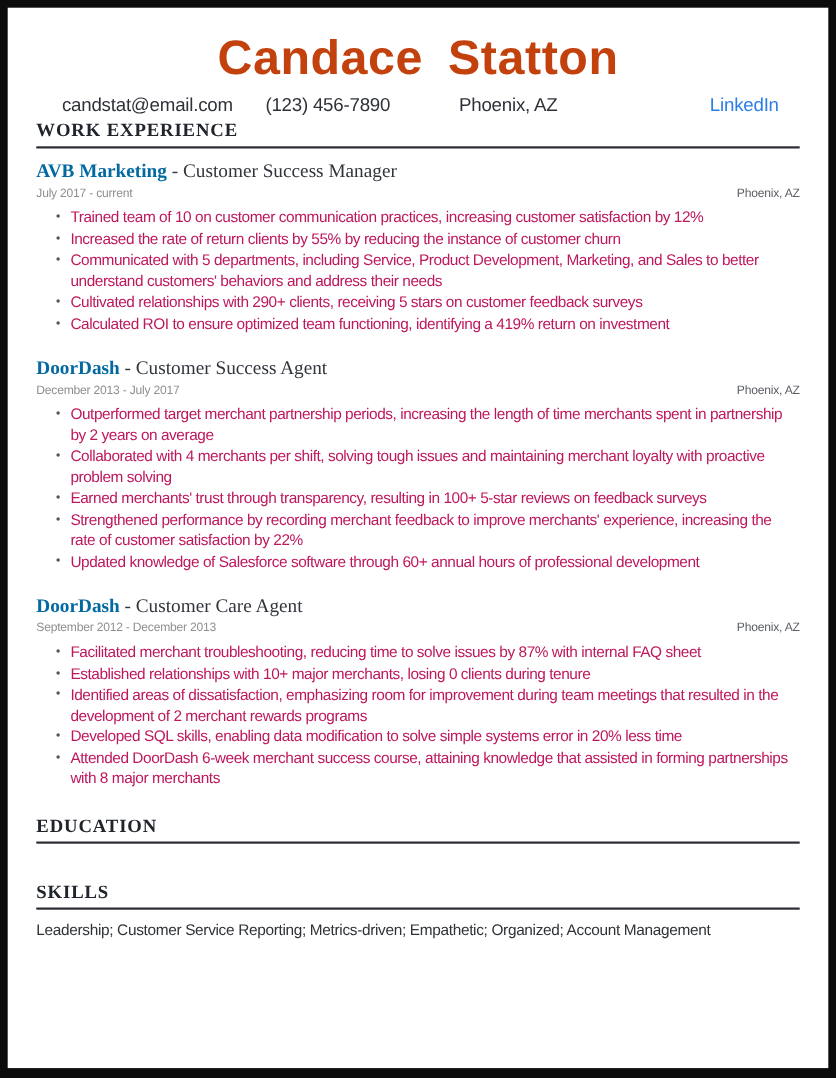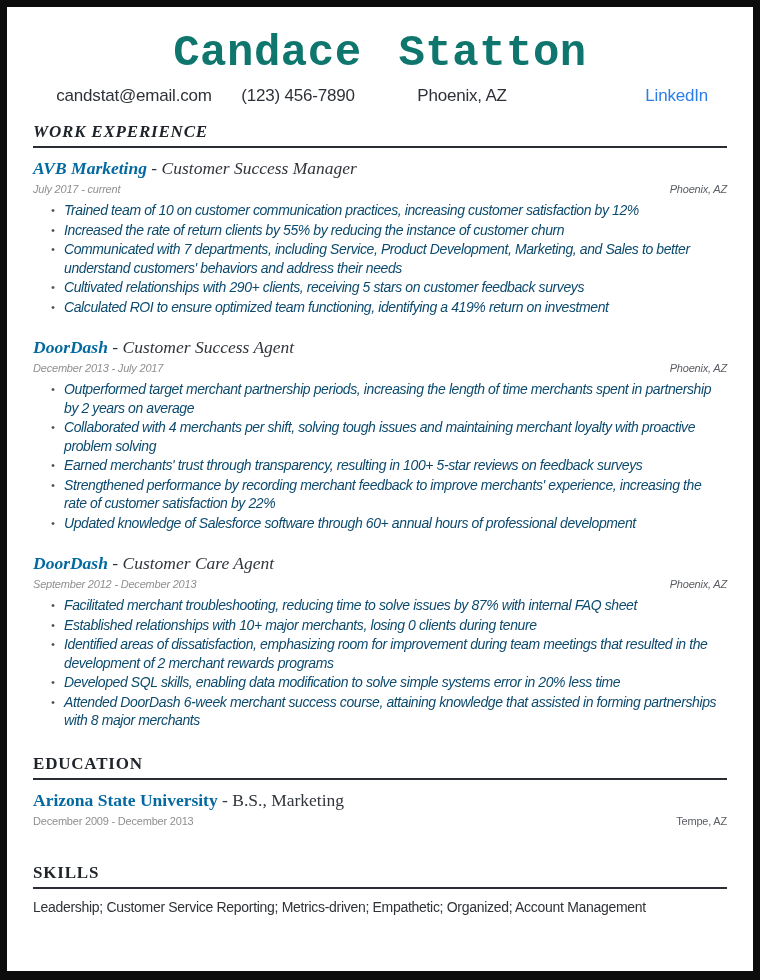--- a/index.html
+++ b/index.html
@@ -11,42 +11,42 @@
   }
   .page {
     width:746px; height:964px;
     margin:7px auto 9px;
     background:#ffffff;
     padding:22px 26px 0 26px;
     overflow:hidden;
   }
   
   .name {
-    font-family:Liberation Mono, monospace;
+    font-family:Liberation Sans, sans-serif;
     font-weight:700;
     font-size:44px;
     line-height:48px;
     text-align:center;
-    color:#0f766e;
+    color:#c2410c;
     letter-spacing:0.5px;
     word-spacing:10px;
   }
   .contact-row {
     display:flex;
     width:656px;
     margin:10px auto 0 auto;
     font-size:17px;
     letter-spacing:-0.2px;
     line-height:17px;
     color:#2e3238;
   }
   .contact-row > * { flex:1; text-align:center; white-space:nowrap; }
   .link { color:#2b7de9; text-decoration:none; cursor:pointer;text-align:right; }
   
-  .section-work { margin-top:18px;font-style:italic; }
+  .section-work { margin-top:5px; }
   .sec-title {
     font-family:"Liberation Serif","DejaVu Serif",serif;
     font-weight:700;
     font-size:17px;
     line-height:20px;
     letter-spacing:0.8px;
     color:#20242b;
     padding-bottom:4px;
     border-bottom:2px solid #2a2d33;
   }
@@ -70,21 +70,21 @@
   }
   .dates { color:#8f8f8f; }
   .loc   { color:#5a5e64; }
   ul.bullets {
     list-style:none;
     margin-top:4px;
     padding-left:31px;
     font-size:14px;
     line-height:18.5px;
     letter-spacing:-0.4px;
-    color:#0c4a6e;
+    color:#be185d;
   }
   ul.bullets li { position:relative; margin-bottom:1px; }
   ul.bullets li::before {
     content:"\2022";
     position:absolute;
     left:-13px; top:0;
     color:#50545a;
     font-size:11px;
   }
   .section-edu { margin-top:24px; }
@@ -118,21 +118,21 @@
 
     <article class="job">
       <h3 class="entry-title"><span class="co">AVB Marketing</span><span> - </span><span>Customer Success Manager</span></h3>
       <div class="meta">
         <span class="dates">July 2017 - current</span>
         <span class="loc">Phoenix, AZ</span>
       </div>
       <ul class="bullets">
         <li>Trained team of 10 on customer communication practices, increasing customer satisfaction by 12%</li>
         <li>Increased the rate of return clients by 55% by reducing the instance of customer churn</li>
-        <li>Communicated with 7 departments, including Service, Product Development, Marketing, and Sales to better understand customers' behaviors and address their needs</li>
+        <li>Communicated with 5 departments, including Service, Product Development, Marketing, and Sales to better understand customers' behaviors and address their needs</li>
         <li>Cultivated relationships with 290+ clients, receiving 5 stars on customer feedback surveys</li>
         <li>Calculated ROI to ensure optimized team functioning, identifying a 419% return on investment</li>
       </ul>
     </article>
 
     <article class="job">
       <h3 class="entry-title"><span class="co">DoorDash</span><span> - </span><span>Customer Success Agent</span></h3>
       <div class="meta">
         <span class="dates">December 2013 - July 2017</span>
         <span class="loc">Phoenix, AZ</span>
@@ -157,27 +157,20 @@
         <li>Established relationships with 10+ major merchants, losing 0 clients during tenure</li>
         <li>Identified areas of dissatisfaction, emphasizing room for improvement during team meetings that resulted in the development of 2 merchant rewards programs</li>
         <li>Developed SQL skills, enabling data modification to solve simple systems error in 20% less time</li>
         <li>Attended DoorDash 6-week merchant success course, attaining knowledge that assisted in forming partnerships with 8 major merchants</li>
       </ul>
     </article>
   </section>
 
   <section class="section-edu">
     <h2 class="sec-title">EDUCATION</h2>
-    <div class="edu-entry">
-      <h3 class="entry-title"><span class="co">Arizona State University</span><span> - </span><span>B.S., Marketing</span></h3>
-      <div class="meta">
-        <span class="dates">December 2009 - December 2013</span>
-        <span class="loc">Tempe, AZ</span>
-      </div>
-    </div>
   </section>
 
   <section class="section-skills">
     <h2 class="sec-title">SKILLS</h2>
     <p class="skills-text">Leadership; Customer Service Reporting; Metrics-driven; Empathetic; Organized; Account Management</p>
   </section>
 
 </div>
 
 </body></html>

